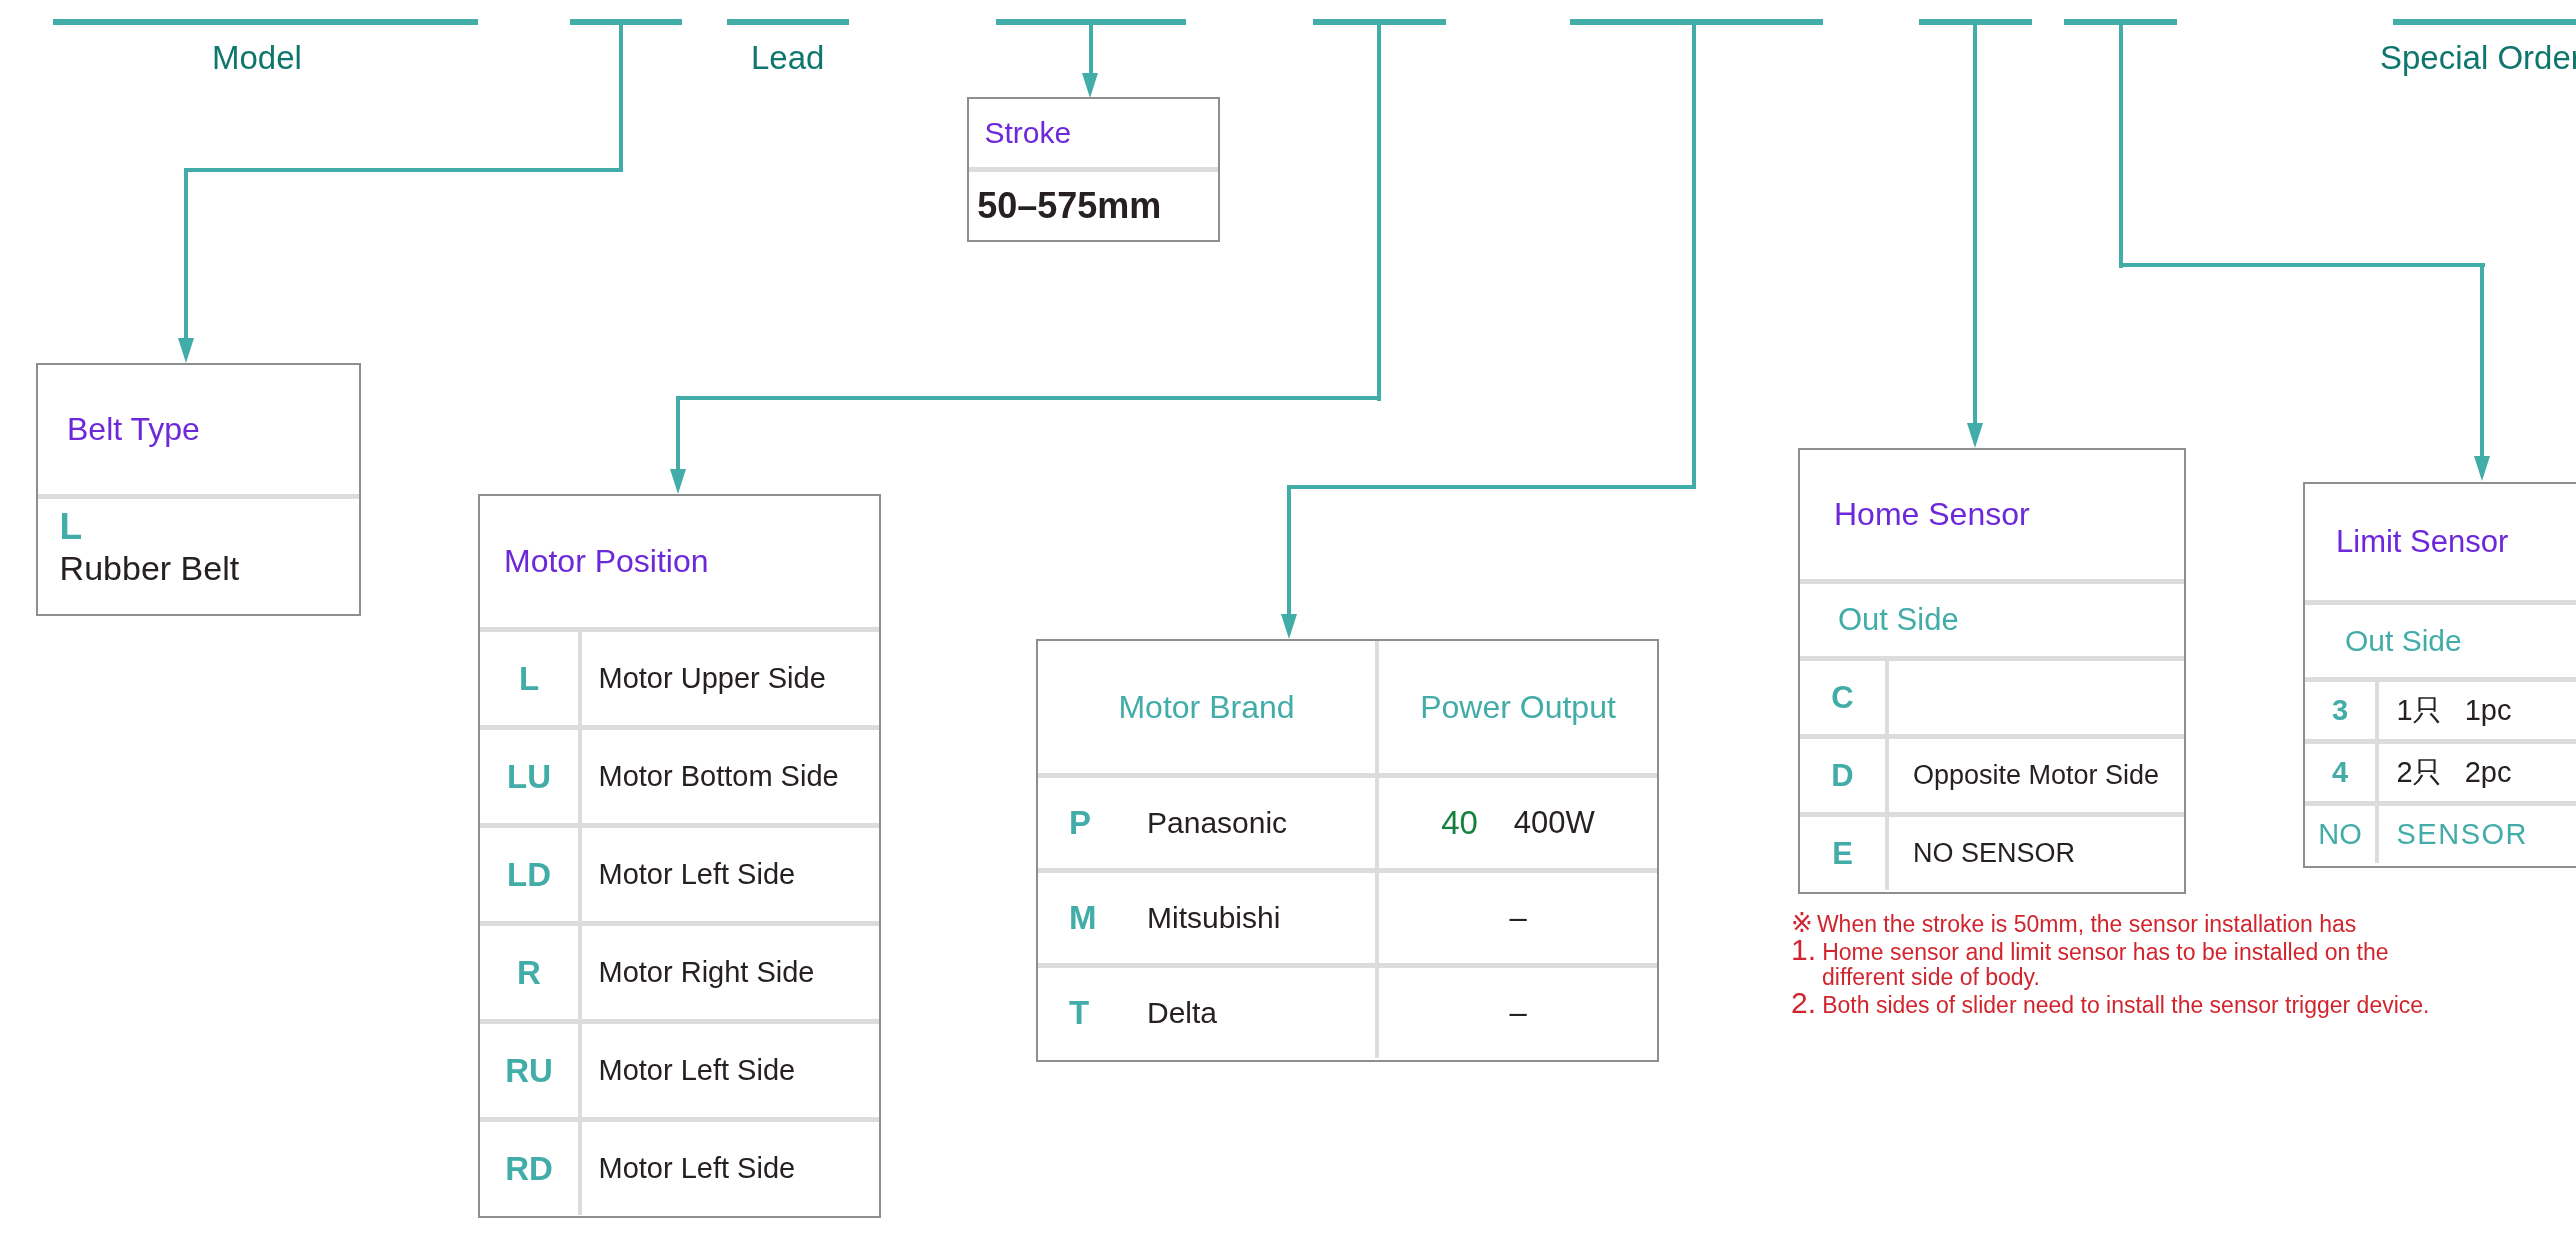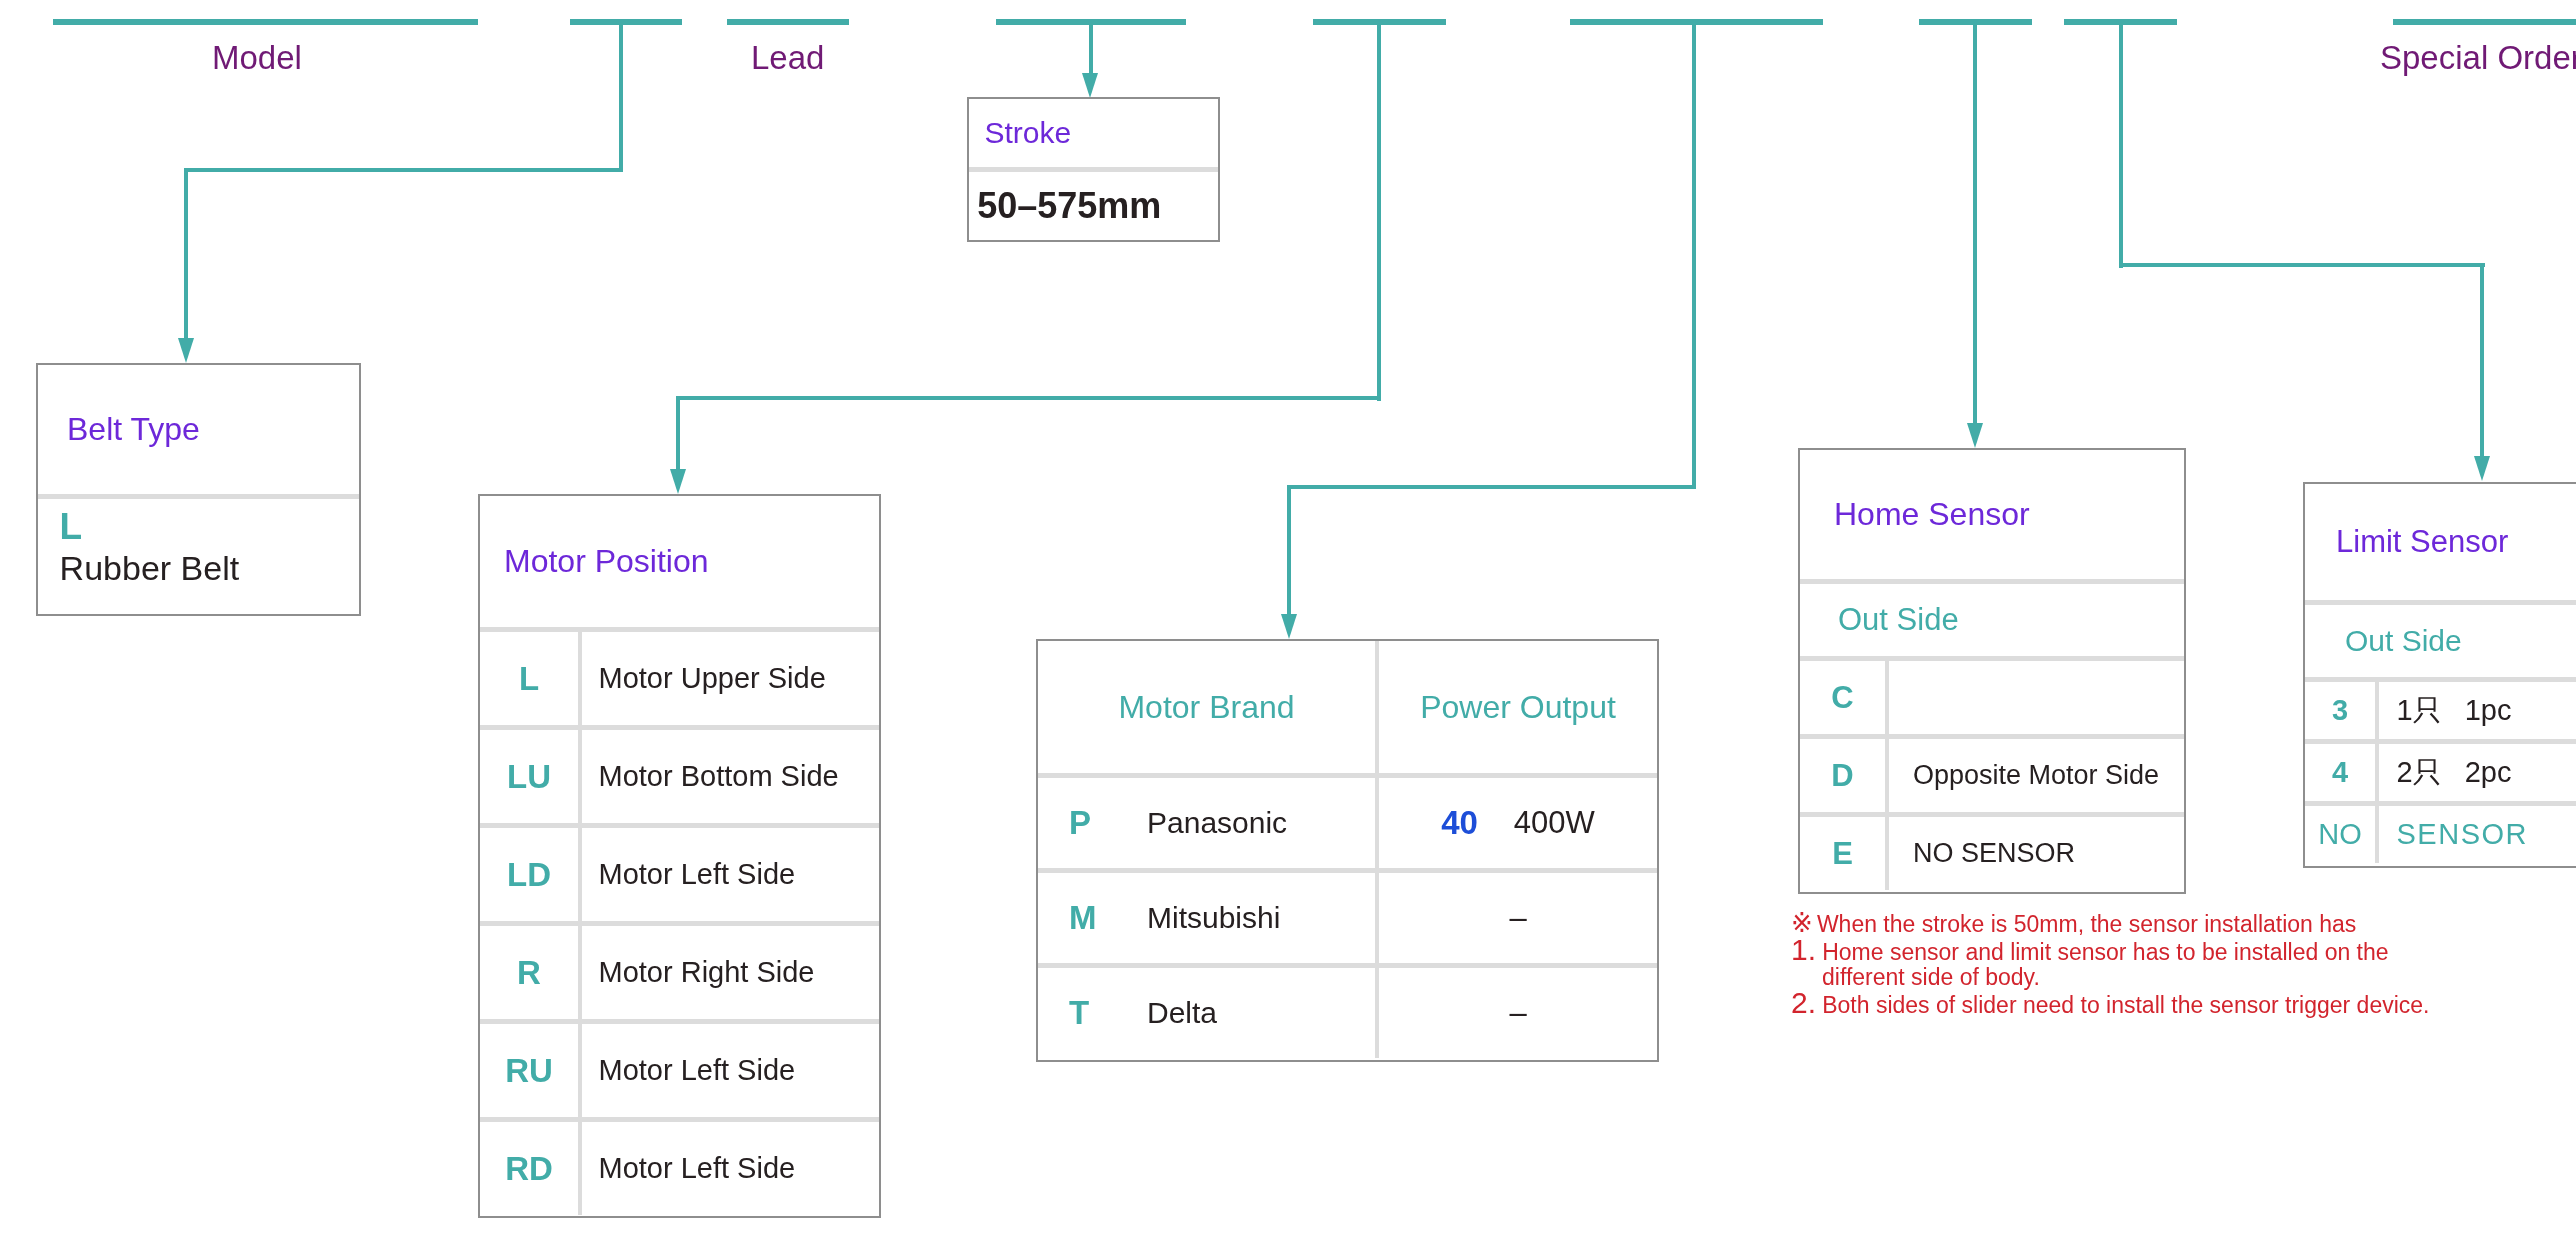--- a/index.html
+++ b/index.html
@@ -9,21 +9,21 @@
   }
   
   .seg{position:absolute;top:19px;height:5.7px;background:#42ACA8;}
   
   .vline{position:absolute;width:4.1px;background:#42ACA8;}
   .hline{position:absolute;height:4.1px;background:#42ACA8;}
   .arrow{position:absolute;width:0;height:0;
          border-left:8.2px solid transparent;border-right:8.2px solid transparent;
          border-top:25px solid #42ACA8;}
   
-  .top-label{position:absolute;top:39px;font-size:33px;color:#701a75;white-space:nowrap;text-align:center;}
+  .top-label{position:absolute;top:39px;font-size:33px;color:#0f766e;white-space:nowrap;text-align:center;}
   
   .box{position:absolute;background:#fff;border:2.6px solid #8e8e8e;box-sizing:border-box;
        display:flex;flex-direction:column;}
   .hdr{display:flex;align-items:center;font-size:32px;color:#6d28d9;box-sizing:border-box;flex:none;white-space:nowrap;}
   .sub{display:flex;align-items:center;color:#42ACA8;border-top:5.2px solid #dcdcdc;box-sizing:border-box;flex:none;white-space:nowrap;}
   .row{display:flex;border-top:5.2px solid #dcdcdc;box-sizing:border-box;flex:none;}
   .codecell{display:flex;align-items:center;justify-content:center;
             border-right:4.1px solid #dcdcdc;box-sizing:border-box;
             font-weight:bold;color:#42ACA8;flex:none;}
   .desccell{flex:1;display:flex;align-items:center;box-sizing:border-box;white-space:nowrap;}
@@ -43,21 +43,21 @@
   .mp-desc{padding-left:16.5px;font-size:29px;}
   
   .mb-hdr{display:flex;height:132px;flex:none;}
   .mb-hcell{display:flex;align-items:center;justify-content:center;font-size:32px;color:#42ACA8;box-sizing:border-box;white-space:nowrap;}
   .mb-row{height:95px;}
   .mb-brand{width:341px;border-right:4.1px solid #dcdcdc;display:flex;align-items:center;
             padding-left:31px;box-sizing:border-box;flex:none;}
   .mb-code{font-weight:bold;font-size:33px;color:#42ACA8;width:78px;flex:none;}
   .mb-name{font-size:30px;white-space:nowrap;}
   .mb-power{flex:1;display:flex;align-items:center;justify-content:center;gap:36px;}
-  .mb-pcode{font-weight:bold;font-size:33px;color:#1d4ed8;}
+  .mb-pcode{font-weight:normal;font-size:33px;color:#15803d;}
   .mb-pval{font-size:31px;}
   
   .hs-hdr{height:129px;padding-left:34px;}
   .hs-sub{height:77px;padding-left:38px;font-size:31px;}
   .hs-row{height:78px;}
   .hs-code{width:89px;font-size:31px;}
   .hs-desc{padding-left:24px;font-size:27px;}
   
   .ls-hdr{height:116px;padding-left:31px;font-size:31px;}
   .ls-sub{height:77px;padding-left:40px;font-size:30px;}

